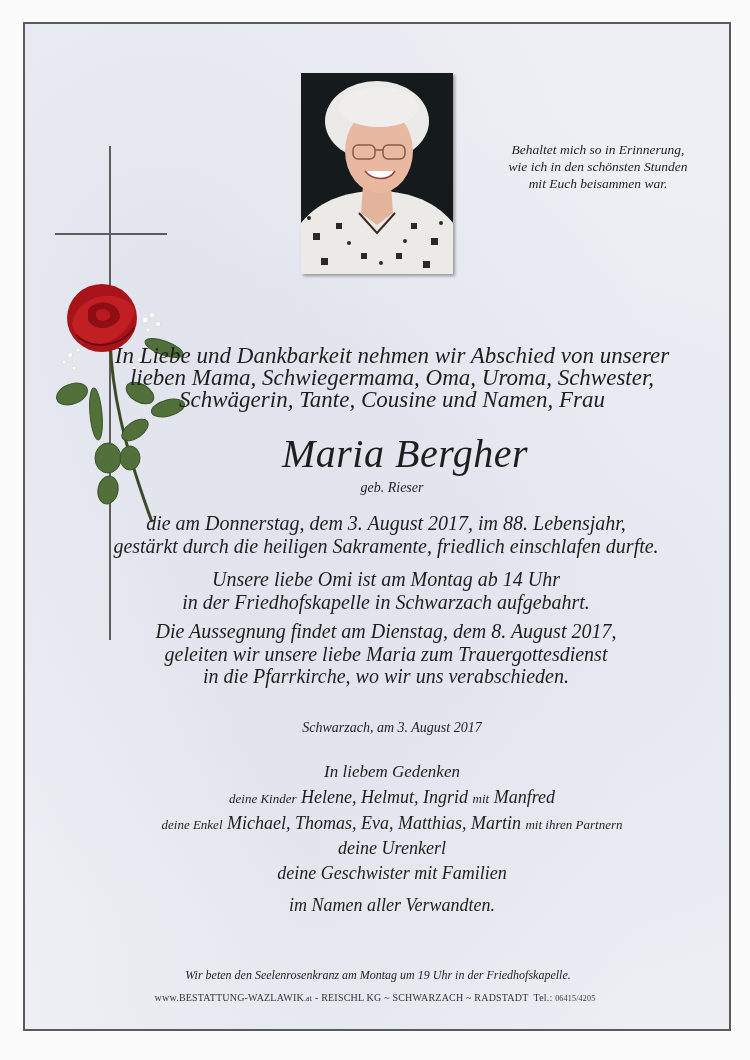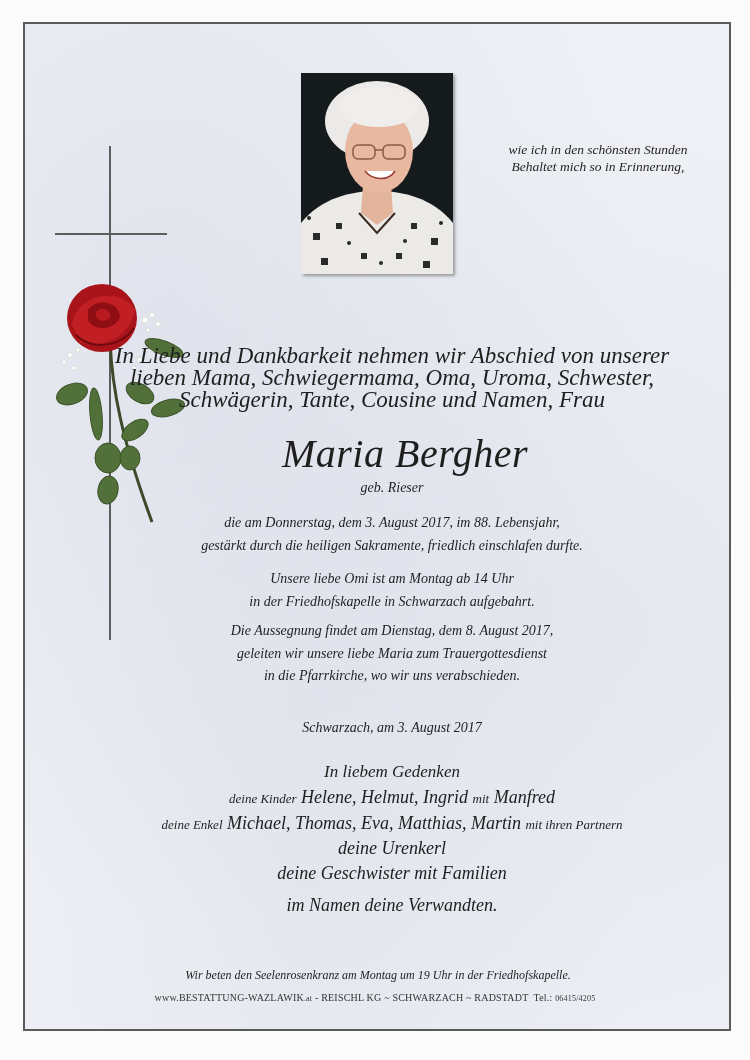--- a/index.html
+++ b/index.html
@@ -38,21 +38,21 @@
 
     
     .cross-v { left: 109px; top: 146px; width: 2px; height: 494px; background: #5d5d5d; }
     .cross-h { left: 55px; top: 233px; width: 112px; height: 2px; background: #5d5d5d; }
     .rose { left: 50px; top: 280px; width: 140px; height: 250px; }
 
     
     .intro { left: 150px; top: 345px; width: 596px; font-size: 23px; line-height: 22px; }
     .name { left: 163px; top: 430px; width: 596px; font-size: 40px; line-height: 48px; letter-spacing: 0.5px; }
     .maiden { left: 150px; top: 479px; width: 596px; font-size: 14px; line-height: 18px; }
-    .block { left: 150px; width: 596px; font-size: 14px; line-height: 22.5px; font-style: italic; }
+    .block { left: 144px; width: 596px; font-size: 20px; line-height: 22.5px; font-style: italic; }
     .place { left: 150px; top: 719px; width: 596px; font-size: 14px; line-height: 18px; }
     .gedenken { left: 150px; top: 759px; width: 596px; font-size: 17px; line-height: 26px; }
     .fam { left: 130px; width: 636px; font-size: 18px; line-height: 24px; }
     .fam .small { font-size: 13px; }
     .rosary { left: 30px; top: 965px; width: 696px; font-size: 12px; line-height: 20px; text-align: center; }
     .footer {
       left: 0; top: 991px; width: 750px; font-size: 10px; line-height: 14px;
       color: #333; letter-spacing: 0.2px;
     }
   </style>
@@ -137,22 +137,23 @@
       <rect x="52" y="72" width="22" height="14" rx="5"></rect>
       <rect x="82" y="72" width="22" height="14" rx="5"></rect>
       <line x1="74" y1="77" x2="82" y2="77"></line>
     </g>
 
     <path d="M64 98 C72 108, 88 108, 94 98" fill="#ffffff" stroke="#9a3b35" stroke-width="1.5"></path>
   </svg>
 </div>
 
 <div class="abs quote center">
+  <div>Behaltet mich so in Erinnerung,</div>
   <div>wie ich in den schönsten Stunden</div>
-  <div>Behaltet mich so in Erinnerung,</div>
+  <div>mit Euch beisammen war.</div>
 </div>
 
 <div class="abs intro center ital" style="left:150px;width:596px;transform:translateX(-56px);">
   <div>In Liebe und Dankbarkeit nehmen wir Abschied von unserer</div>
   <div>lieben Mama, Schwiegermama, Oma, Uroma, Schwester,</div>
   <div>Schwägerin, Tante, Cousine und Namen, Frau</div>
 </div>
 
 <div class="abs name center ital" style="transform:translateX(-56px);">Maria Bergher</div>
 <div class="abs maiden center ital" style="transform:translateX(-56px);">geb. Rieser</div>
@@ -185,19 +186,19 @@
 </div>
 
 <div class="abs fam center ital" style="top:811px;transform:translateX(-56px);">
   <span class="small">deine Enkel</span>
   <span>Michael, Thomas, Eva, Matthias, Martin</span>
   <span class="small">mit ihren Partnern</span>
 </div>
 
 <div class="abs fam center ital" style="top:836px;transform:translateX(-56px);">deine Urenkerl</div>
 <div class="abs fam center ital" style="top:861px;transform:translateX(-56px);">deine Geschwister mit Familien</div>
-<div class="abs fam center ital" style="top:893px;transform:translateX(-56px);">im Namen deine Verwandten.</div>
+<div class="abs fam center ital" style="top:893px;transform:translateX(-56px);">im Namen aller Verwandten.</div>
 
 <div class="abs rosary center ital">Wir beten den Seelenrosenkranz am Montag um 19 Uhr in der Friedhofskapelle.</div>
 
 <div class="abs footer center">
   <span><span>www.BESTATTUNG-WAZLAWIK</span><span style="font-size:8px">.at</span></span><span style="white-space:pre"> - REISCHL KG ~ SCHWARZACH ~ RADSTADT  </span><span>Tel.: </span><span style="font-size:8px">06415/4205</span>
 </div>
 
 </body></html>

